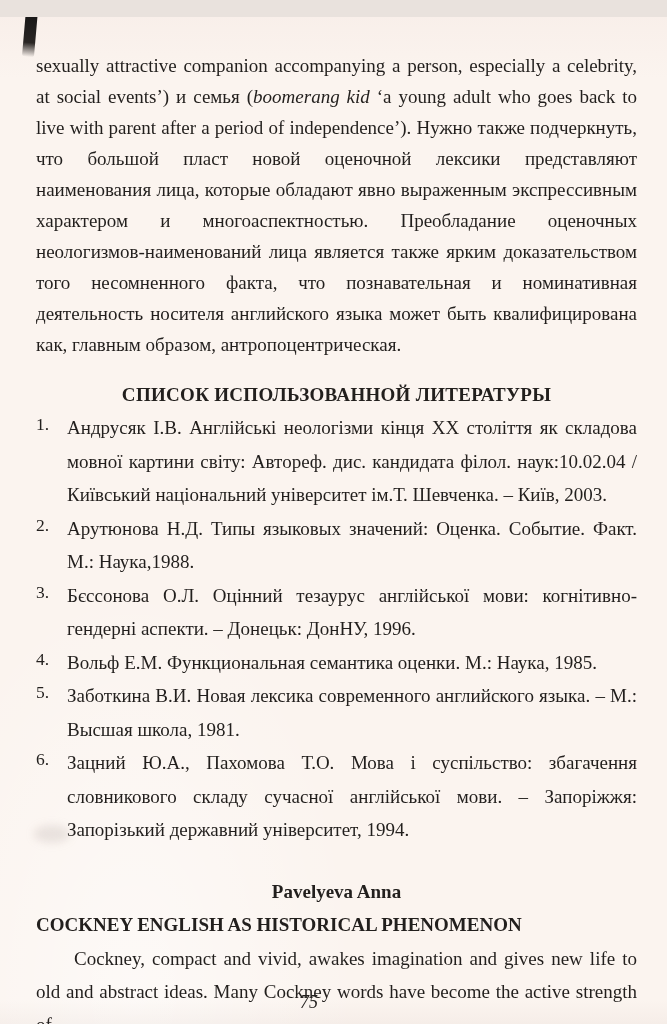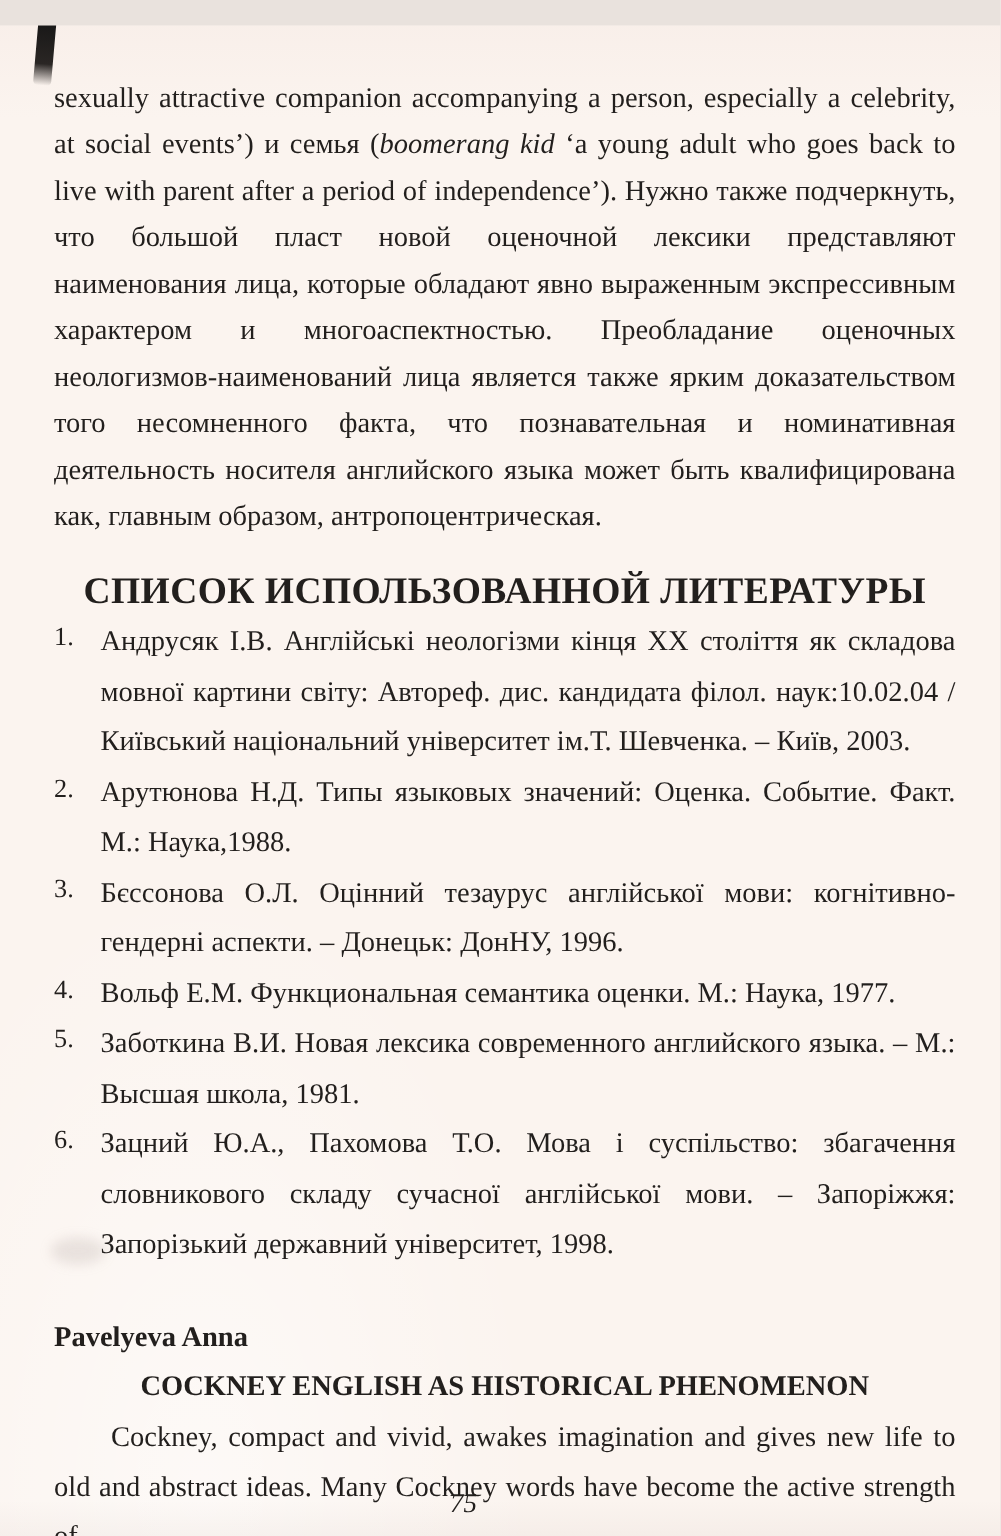--- a/index.html
+++ b/index.html
@@ -37,21 +37,21 @@
     top: 14px;
     width: 601px;
   }
   .intro-para {
     font-size: 19px;
     line-height: 31px;
     text-align: justify;
   }
   .intro-para .it { font-style: italic; }
   .bib-heading {
-    font-size: 25px;
+    font-size: 19px;
     line-height: 32px;
     font-weight: bold;
     text-align: center;
     letter-spacing: 0.3px;
     margin-top: 1px;
   }
   .bib-list {
     font-size: 19px;
     line-height: 33.5px;
   }
@@ -62,28 +62,27 @@
     font-size: 17.5px;
     position: relative;
     top: -3px;
   }
   .bib-text {
     flex: 1;
     text-align: justify;
   }
   .author-block {
     margin-top: 28px;
-    text-align: left;
+    text-align: center;
     font-weight: bold;
     font-size: 19px;
     line-height: 33.5px;
   }
   .article-title {
     margin-top: 0px;
-    text-align: center;
     font-weight: bold;
     font-size: 19px;
     line-height: 33.5px;
   }
   .article-para {
     font-size: 19px;
     line-height: 33px;
     text-align: justify;
     text-indent: 38px;
   }
@@ -127,29 +126,29 @@
       <div class="bib-item">
         <span class="bib-num">2.</span>
         <span class="bib-text">Арутюнова Н.Д. Типы языковых значений: Оценка. Событие. Факт. М.: Наука,1988.</span>
       </div>
       <div class="bib-item">
         <span class="bib-num">3.</span>
         <span class="bib-text">Бєссонова О.Л. Оцінний тезаурус англійської мови: когнітивно-гендерні аспекти. – Донецьк: ДонНУ, 1996.</span>
       </div>
       <div class="bib-item">
         <span class="bib-num">4.</span>
-        <span class="bib-text">Вольф Е.М. Функциональная семантика оценки. М.: Наука, 1977.</span>
+        <span class="bib-text">Вольф Е.М. Функциональная семантика оценки. М.: Наука, 1985.</span>
       </div>
       <div class="bib-item">
         <span class="bib-num">5.</span>
         <span class="bib-text">Заботкина В.И. Новая лексика современного английского языка. – М.: Высшая школа, 1981.</span>
       </div>
       <div class="bib-item">
         <span class="bib-num">6.</span>
-        <span class="bib-text">Зацний Ю.А., Пахомова Т.О. Мова і суспільство: збагачення словникового складу сучасної англійської мови. – Запоріжжя: Запорізький державний університет, 1998.</span>
+        <span class="bib-text">Зацний Ю.А., Пахомова Т.О. Мова і суспільство: збагачення словникового складу сучасної англійської мови. – Запоріжжя: Запорізький державний університет, 1994.</span>
       </div>
     </div>
 
     <div class="author-block">
       <div>Pavelyeva Anna</div>
     </div>
 
     <div class="article-title">COCKNEY ENGLISH AS HISTORICAL PHENOMENON</div>
 
     <p class="article-para" style="margin:0;">Cockney, compact and vivid, awakes imagination and gives new life to old and abstract ideas. Many Cockney words have become the active strength of</p>

